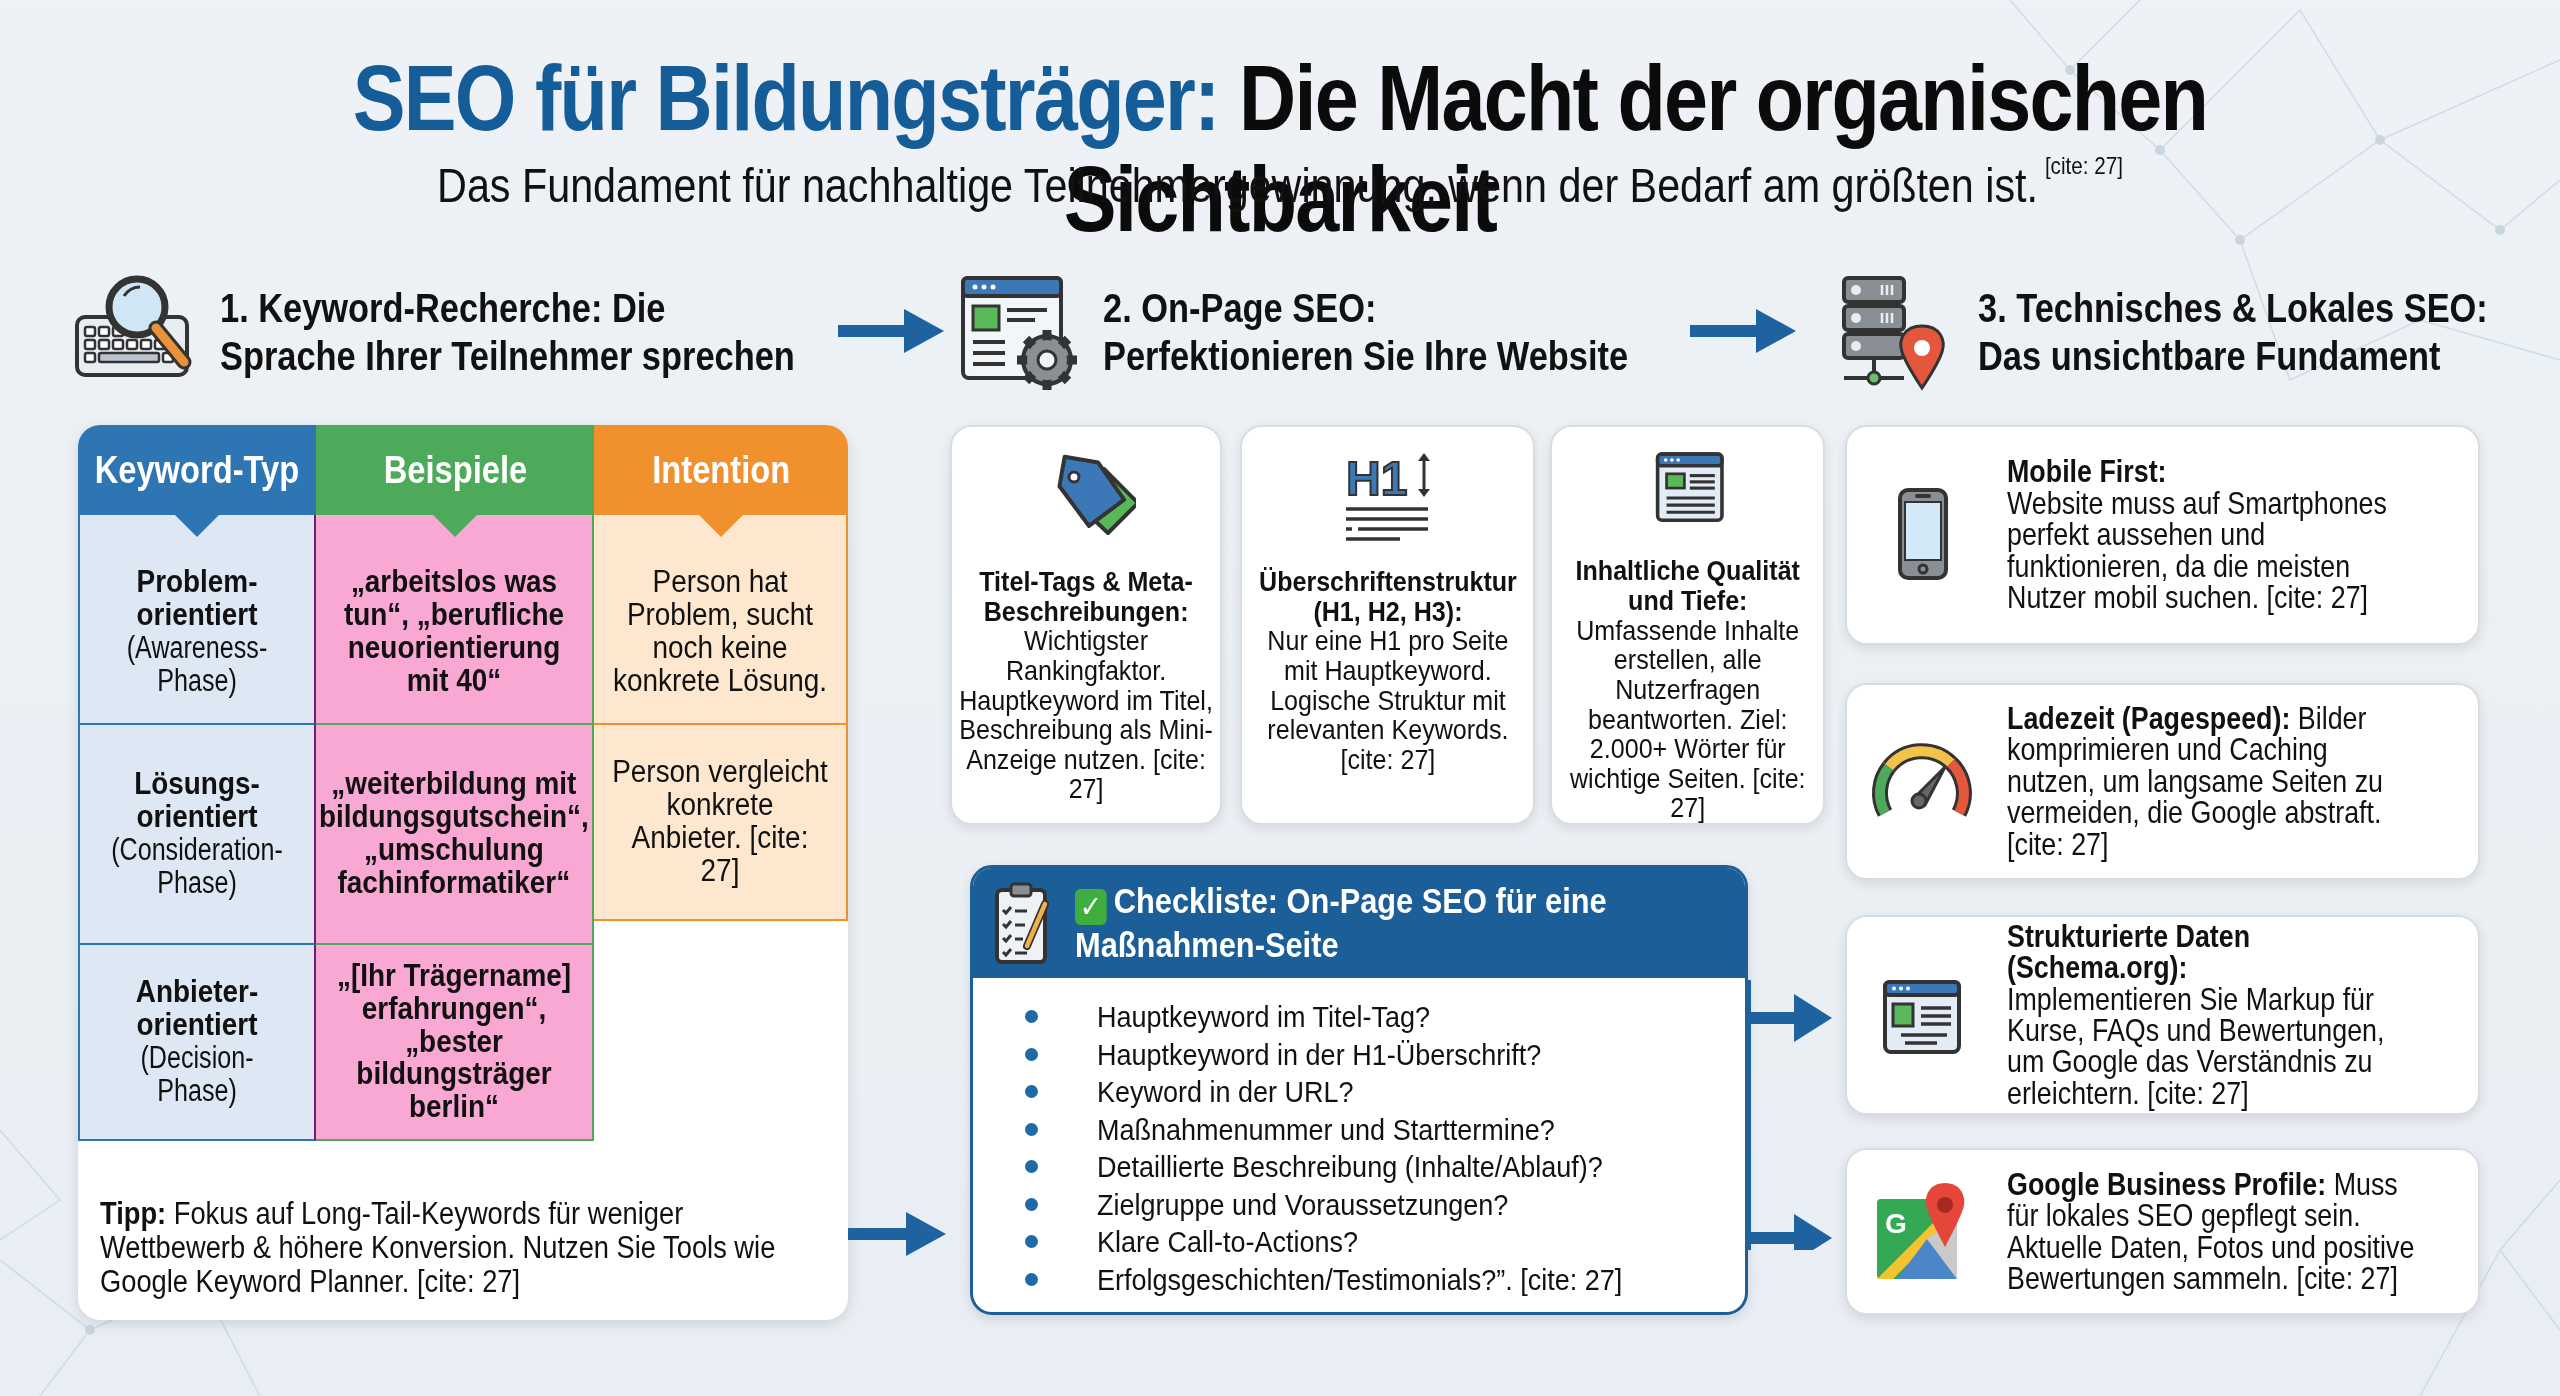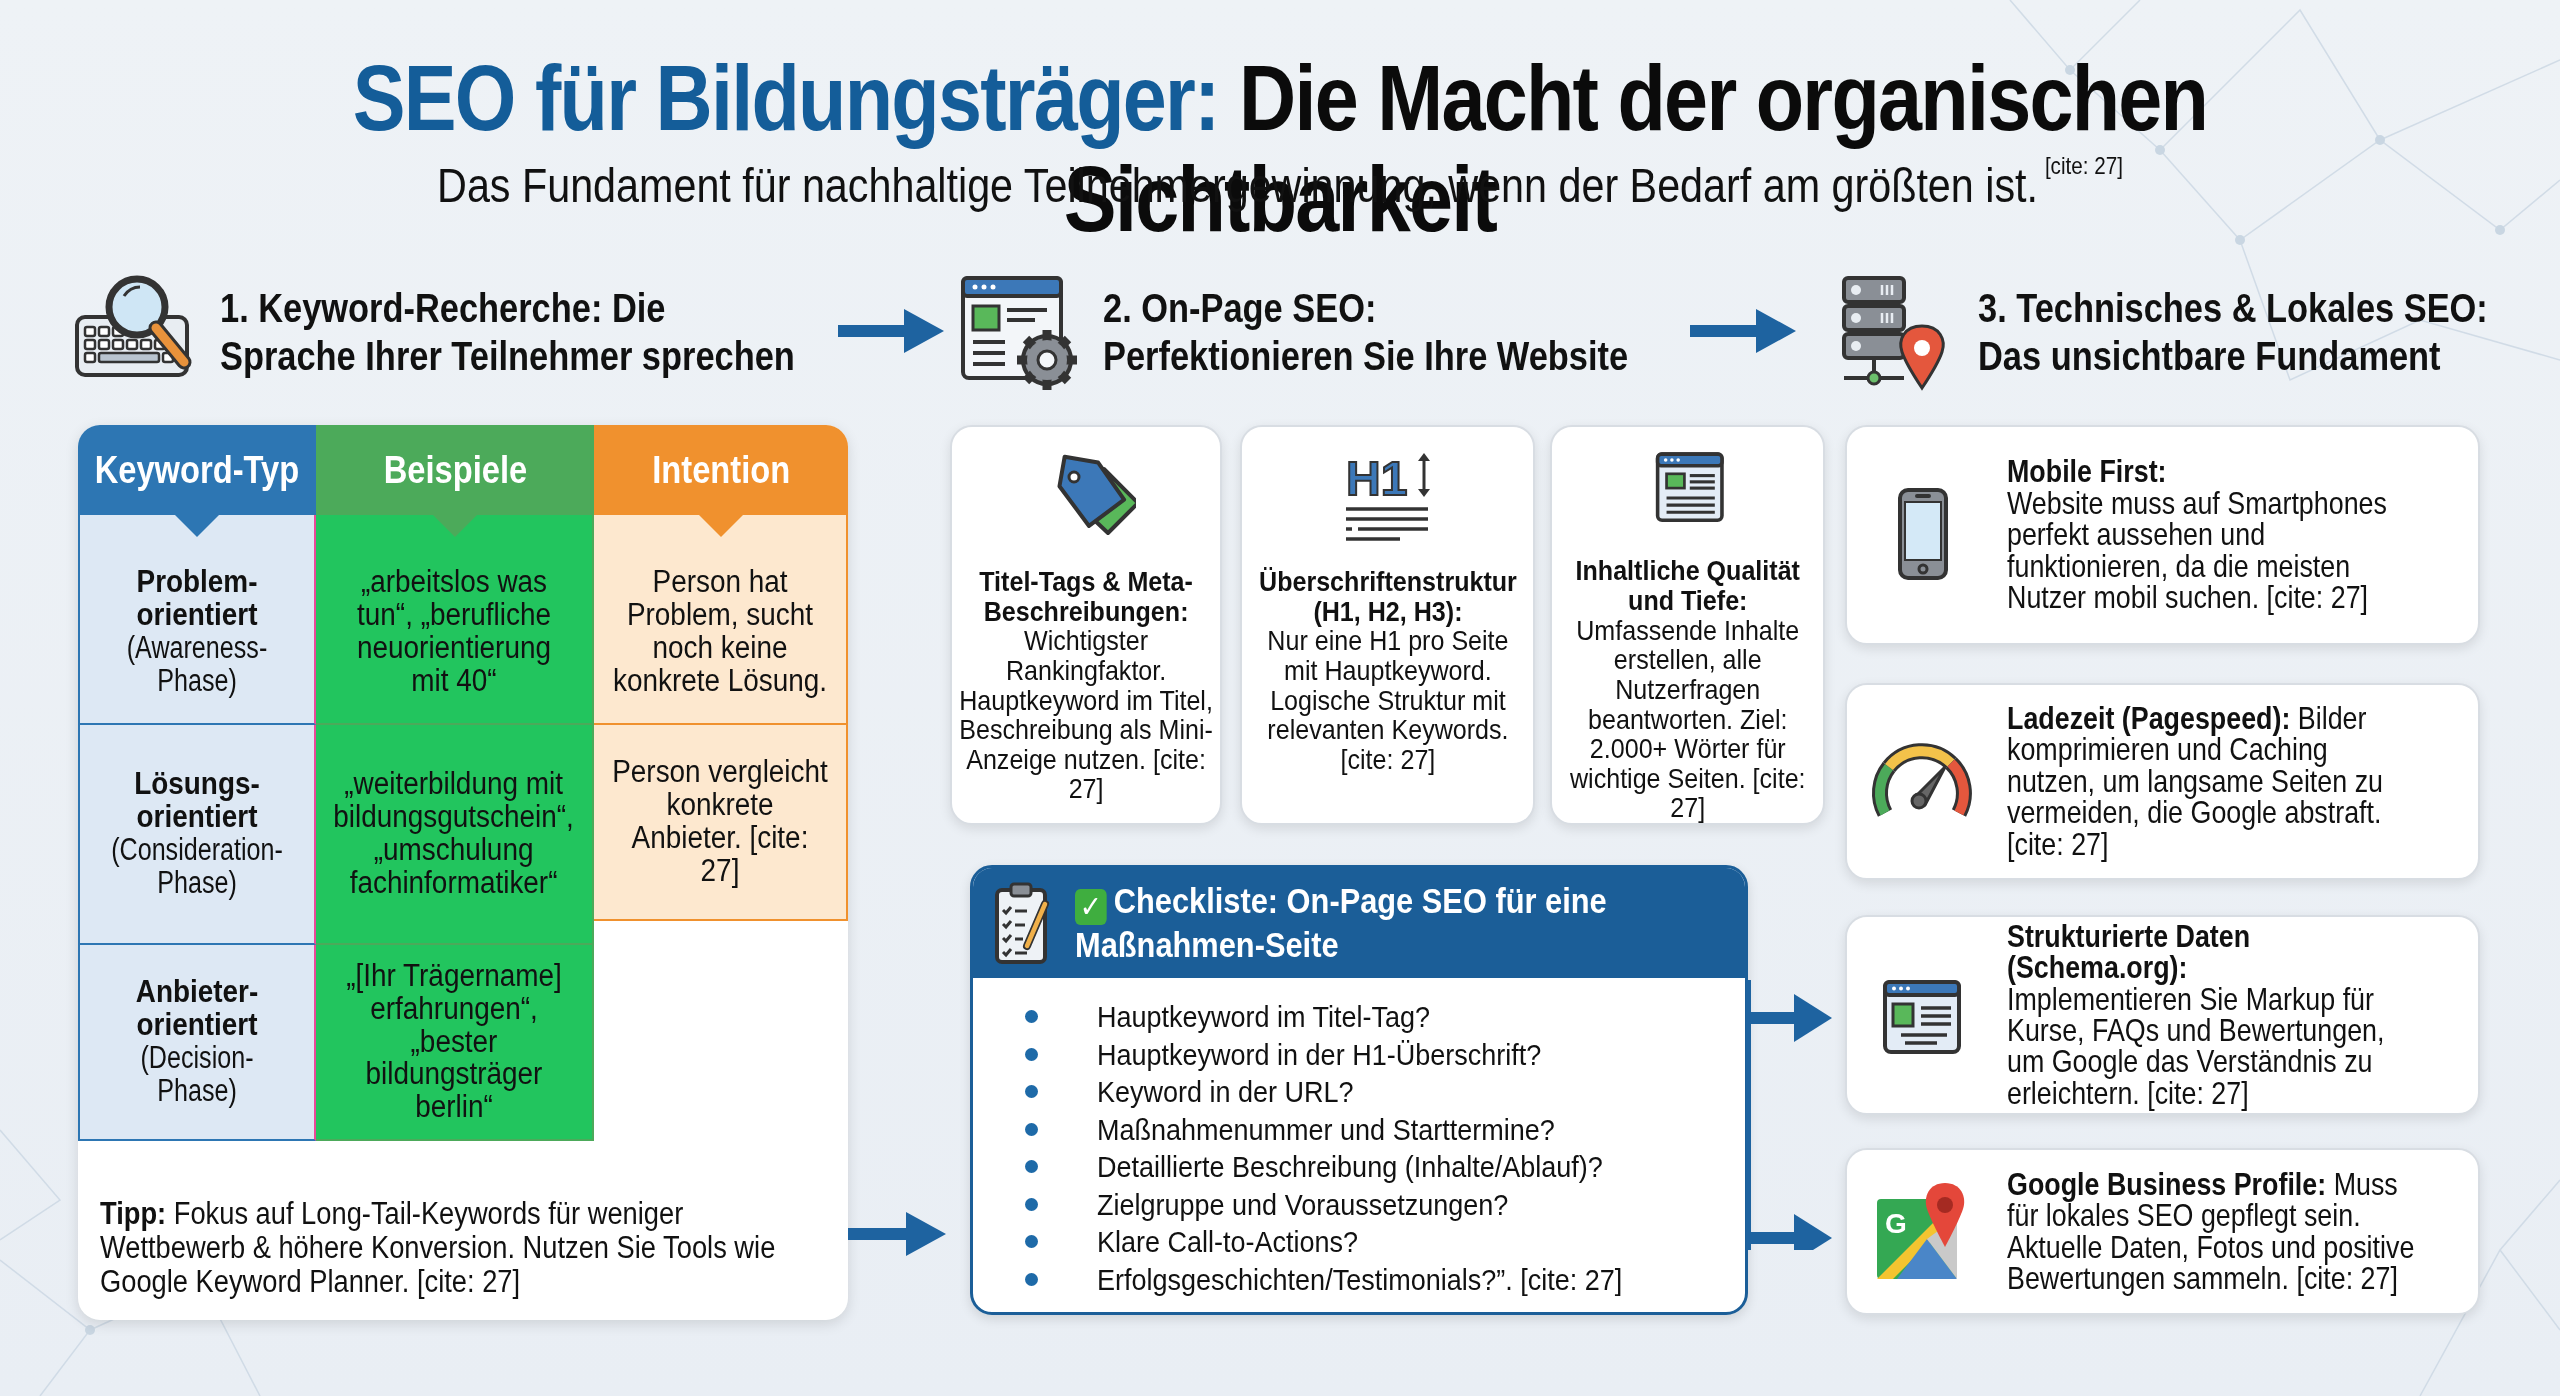--- a/index.html
+++ b/index.html
@@ -57,22 +57,22 @@
     border-top: 22px solid var(--hc); z-index: 2;
   }
   .c1 .khead { background: #2d76b3; --hc: #2d76b3; }
   .c2 .khead { background: #4caa5a; --hc: #4caa5a; }
   .c3 .khead { background: #f0912e; --hc: #f0912e; }
   .kcell {
     flex: 1; display: flex; align-items: center; justify-content: center;
     text-align: center; font-size: 31px; line-height: 1.06; padding: 0 6px;
   }
   .kcell span { display: inline-block; transform: scaleX(0.9); }
-  .c1 .kcell { background: #dde8f4; border-right: 2px solid #ec4899; border-left: 2px solid #2d76b3; border-bottom: 2px solid #2d76b3; }
-  .c2 .kcell { background: #22c55e; border-right: 2px solid #4caa5a; border-bottom: 2px solid #4caa5a; }
+  .c1 .kcell { background: #dde8f4; border-right: 2px solid #701a75; border-left: 2px solid #2d76b3; border-bottom: 2px solid #2d76b3; }
+  .c2 .kcell { background: #f9a8d4; border-right: 2px solid #4caa5a; border-bottom: 2px solid #4caa5a; font-weight: bold; }
   .c3 .kcell { background: #fde8cf; border-right: 2px solid #f0912e; border-bottom: 2px solid #f0912e; }
   .r1 { height: 210px; flex: none !important; padding-top: 26px !important; }
   .r2 { height: 220px; flex: none !important; }
   .r3 { height: 196px; flex: none !important; align-items: center; }
   .kcell b { font-weight: bold; }
   .ktip {
     height: 145px; padding: 22px 22px 0 22px; font-size: 31px; line-height: 1.1;
   }
   .ktip .inner { transform: scaleX(0.88); transform-origin: left top; width: 113%; }
 

